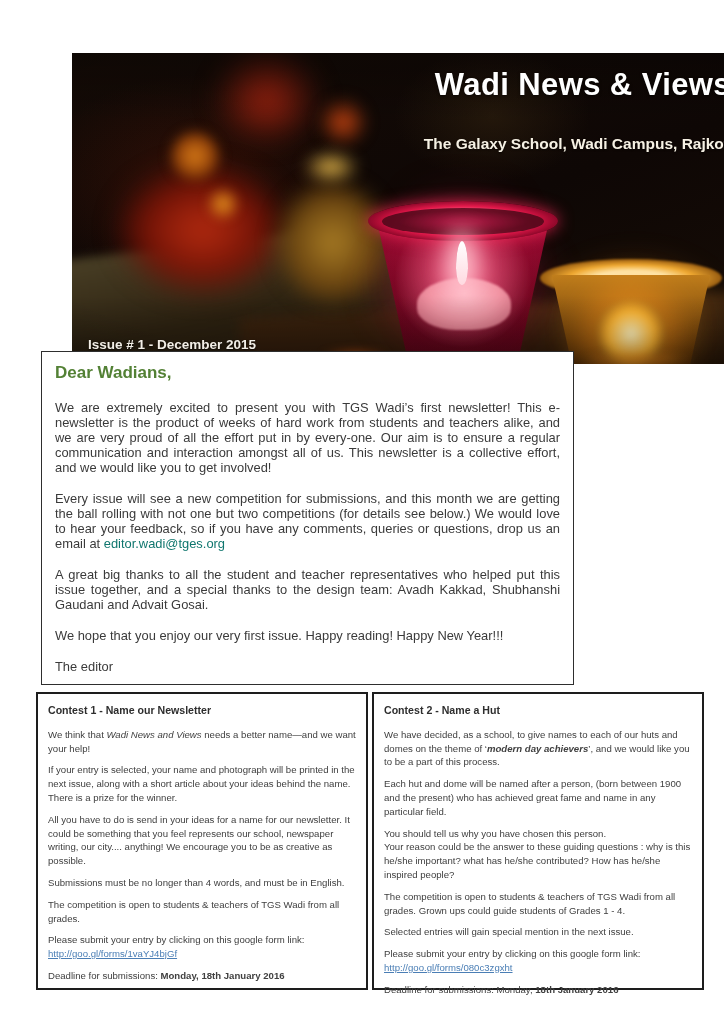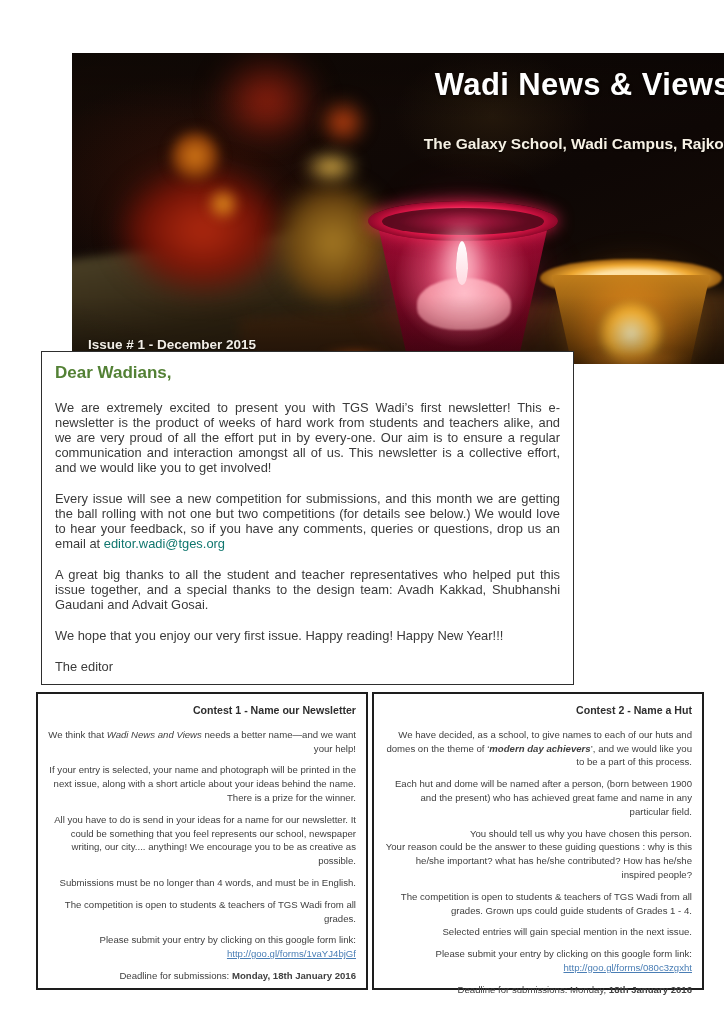--- a/index.html
+++ b/index.html
@@ -99,21 +99,21 @@
     position:absolute; left:41px; top:351px; width:533px; height:334px;
     border:1px solid #2e2e2e; background:#fff; padding:11px 13px 0 13px;
   }
   .letter h2 { font-size:17px; font-weight:bold; color:#538135; margin-bottom:17px; }
   .letter p { font-size:12.9px; line-height:15px; text-align:justify; color:#3a3a3a; margin-bottom:16px; }
   .letter p.nojust { text-align:left; }
   a.link, span.email { color:#0f766e; text-decoration:none; cursor:pointer; }
   a.ulink { color:#4a7eb5; text-decoration:underline; cursor:pointer; }
 
   
-  .contests { position:absolute; left:36px; top:692px; width:668px; display:flex; gap:4px;text-align:right; }
+  .contests { position:absolute; left:36px; top:692px; width:668px; display:flex; gap:4px; }
   .contest {
     width:332px; height:298px; border:2px solid #1d1d1d; background:#fff;
     padding:8px 10px; font-size:9.6px; line-height:13.8px; color:#404040;
   }
   .contest h3 { font-size:10.6px; font-weight:bold; color:#2e2e2e; margin:2px 0 10px 0; }
   .contest p { margin-bottom:8px; }
   .contest p.tight { margin-bottom:0; }
   .contest .deadline { margin-top:3px; }
   .it { font-style:italic; }
   .bi { font-style:italic; font-weight:bold; }

